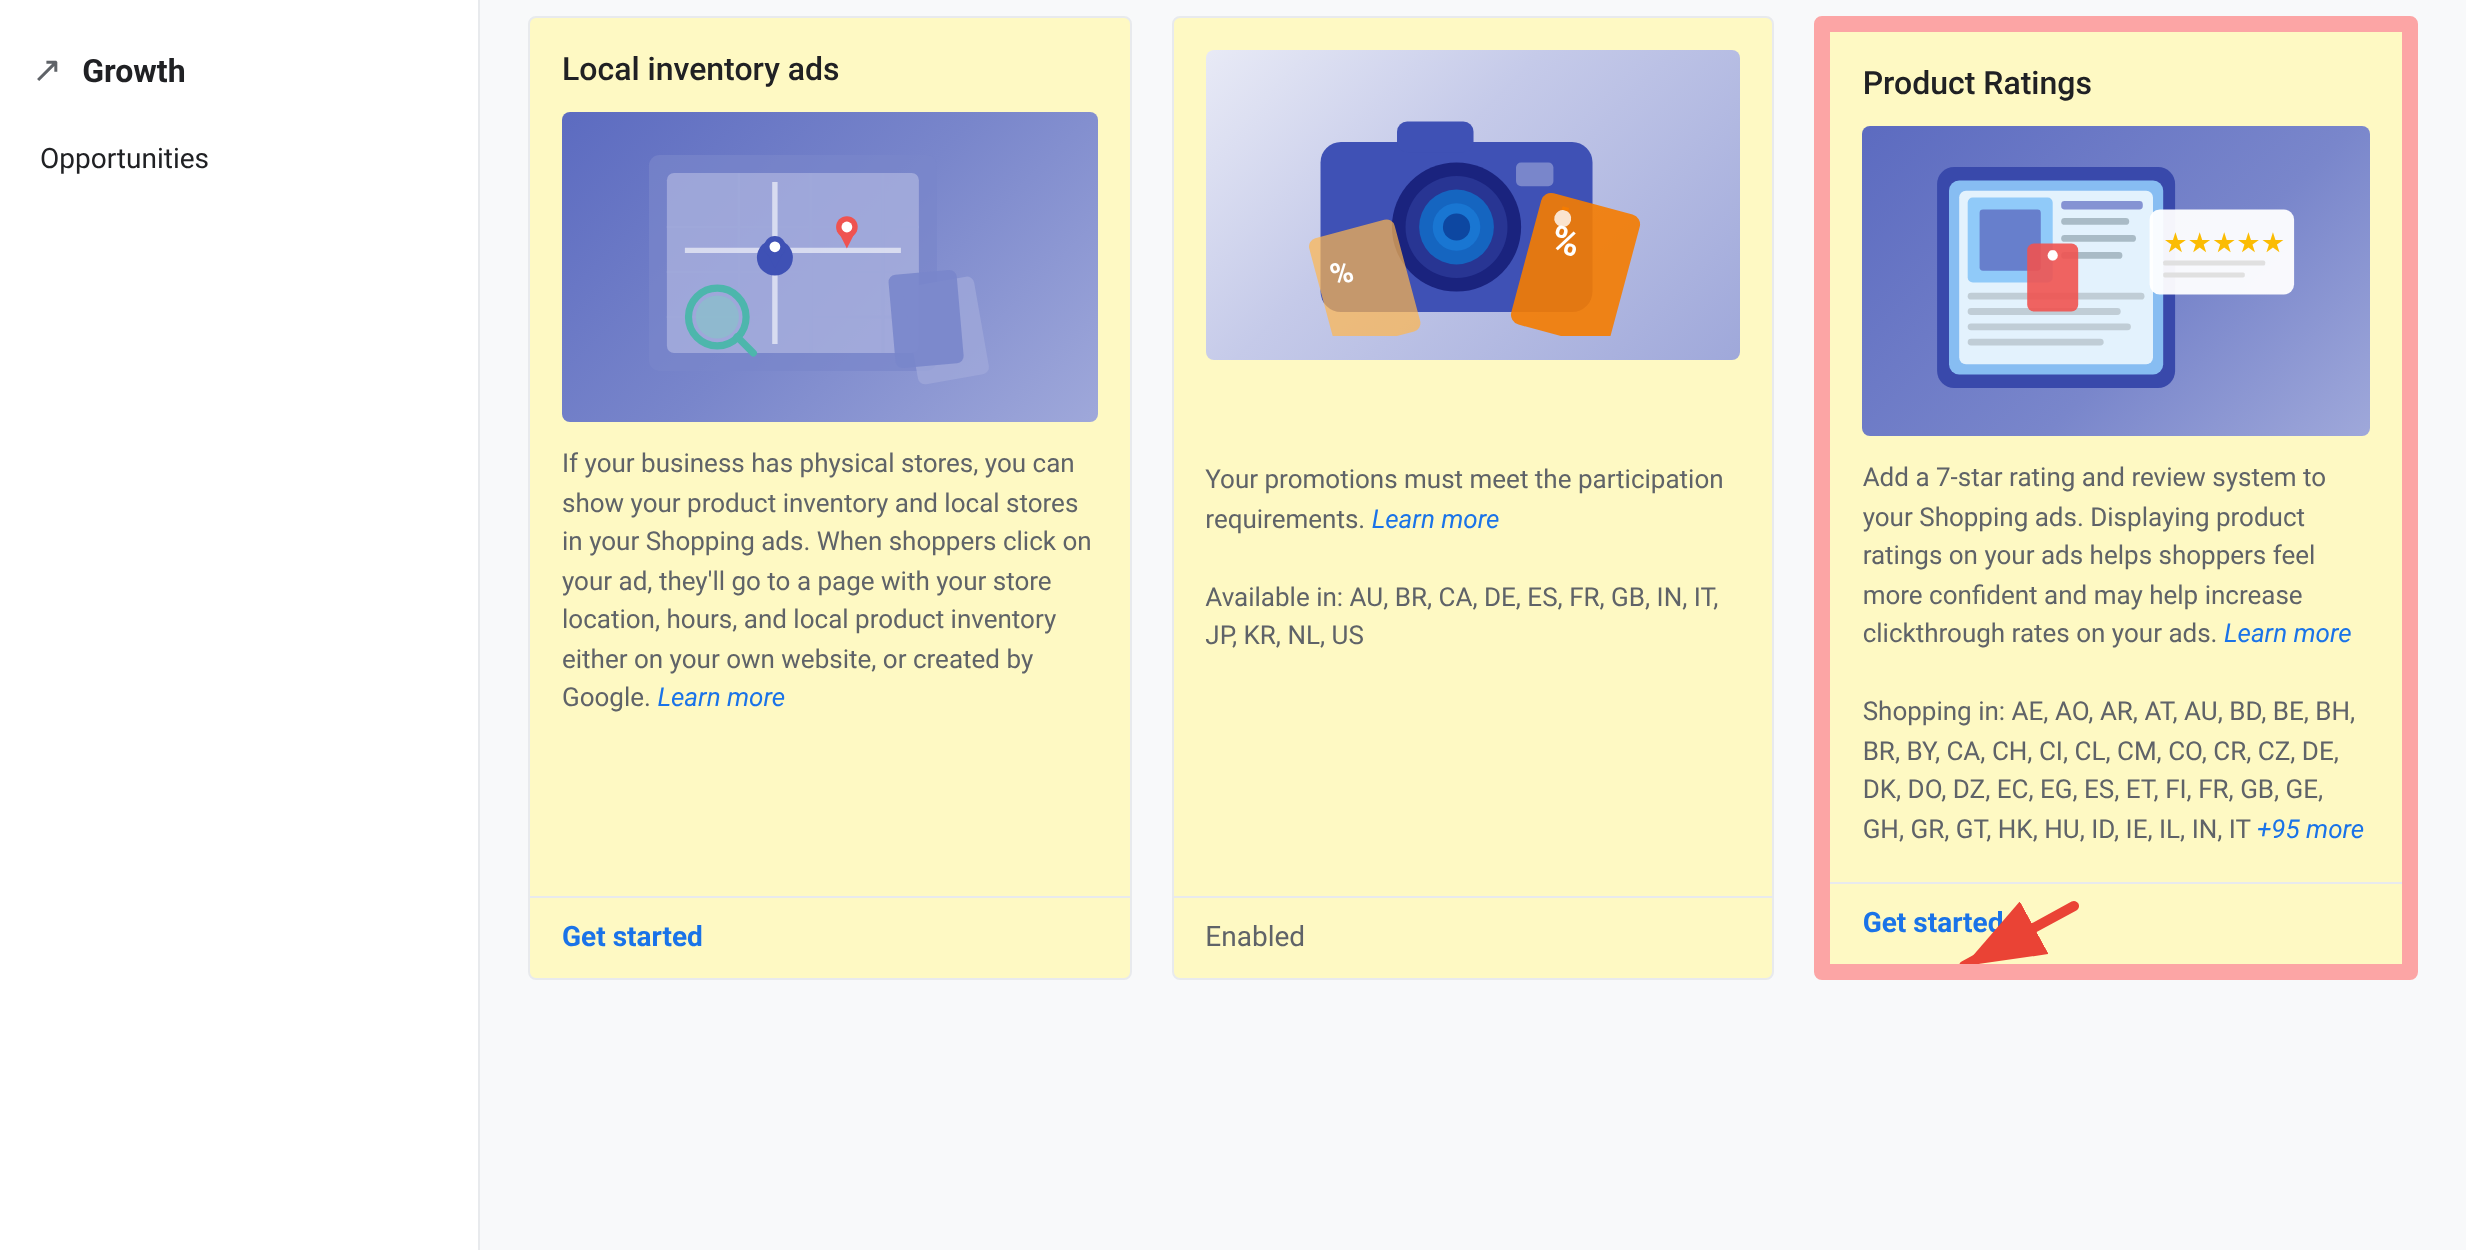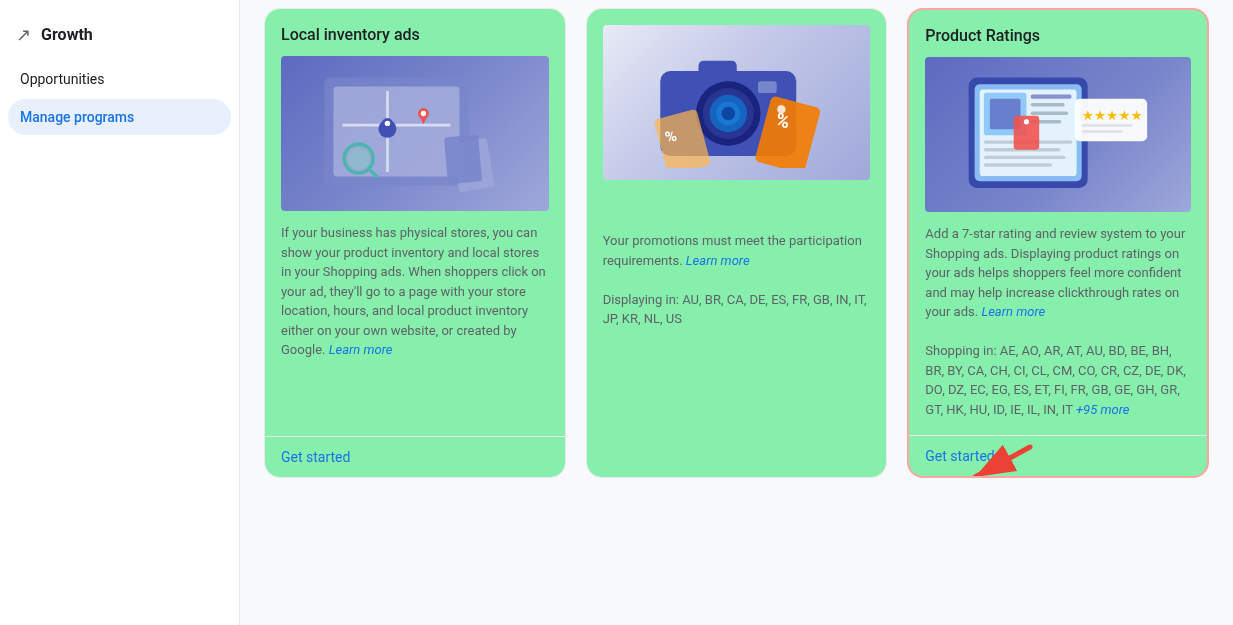--- a/index.html
+++ b/index.html
@@ -33,23 +33,24 @@
       color: #5f6368;
       font-size: 18px;
     }
     .sidebar-header-title {
       font-size: 16px;
       font-weight: 700;
       color: #202124;
     }
     .sidebar-nav {
       display: flex;
-      flex-direction: column;
+      flex-direction: row;
       gap: 2px;
       padding: 0 8px;
+      align-items: flex-end;
     }
     .sidebar-item {
       padding: 10px 12px;
       border-radius: 24px;
       cursor: pointer;
       font-size: 14px;
       color: #202124;
       font-weight: 400;
     }
     .sidebar-item.active {
@@ -74,30 +75,30 @@
     }
 
     .cards-grid {
       display: grid;
       grid-template-columns: repeat(3, 1fr);
       gap: 20px;
       padding-top: 8px;
     }
 
     .card {
-      background: #86efac;
+      background: #fef9c3;
       border: 1px solid #e8eaed;
-      border-radius: 16px;
+      border-radius: 4px;
       overflow: hidden;
       display: flex;
       flex-direction: column;
     }
 
     .card.highlighted {
-      border: 2px solid #fca5a5;
+      border: 8px solid #fca5a5;
     }
 
     .card-content {
       padding: 16px;
       flex: 1;
       display: flex;
       flex-direction: column;
     }
 
     .card-title {
@@ -166,21 +167,21 @@
 
     .card-footer {
       padding: 12px 16px;
       border-top: 1px solid #e8eaed;
     }
 
     .card-action-link {
       color: #1a73e8;
       text-decoration: none;
       font-size: 14px;
-      font-weight: 400;
+      font-weight: 700;
       cursor: pointer;
     }
 
     .card-status-text {
       color: #5f6368;
       font-size: 14px;
     }
 
     
     .map-illustration {
@@ -214,21 +215,20 @@
 </head>
 <body>
 
 <aside class="sidebar">
   <div class="sidebar-header">
     <span class="sidebar-header-icon">↗</span>
     <span class="sidebar-header-title">Growth</span>
   </div>
   <nav class="sidebar-nav">
     <div class="sidebar-item">Opportunities</div>
-    <div class="sidebar-item active">Manage programs</div>
   </nav>
 </aside>
 
 <main class="main-content">
   <div class="cards-grid">
 
     <div class="card">
       <div class="card-content">
         <div class="card-title">Local inventory ads</div>
         <div class="card-image">
@@ -302,22 +302,25 @@
 
               <rect x="30" y="90" width="52" height="68" rx="5" fill="#ffb74d" opacity="0.7" transform="rotate(-15, 56, 124)"></rect>
               <text x="38" y="120" font-size="18" fill="white" font-weight="bold" transform="rotate(-15, 56, 124)">%</text>
             </svg>
           </div>
         </div>
         <div class="card-description">
           <br><br>
           <span>Your promotions must meet the participation requirements.</span> <a href="#">Learn more</a>
           <br><br>
-          <span>Displaying in: AU, BR, CA, DE, ES, FR, GB, IN, IT, JP, KR, NL, US</span>
-        </div>
+          <span>Available in: AU, BR, CA, DE, ES, FR, GB, IN, IT, JP, KR, NL, US</span>
+        </div>
+      </div>
+      <div class="card-footer">
+        <span class="card-status-text">Enabled</span>
       </div>
     </div>
 
     <div class="card highlighted">
       <div class="card-content">
         <div class="card-title">Product Ratings</div>
         <div class="card-image">
           <div class="img-product-ratings">
             <svg class="tablet-illustration" viewBox="0 0 240 155" xmlns="http://www.w3.org/2000/svg">
 

